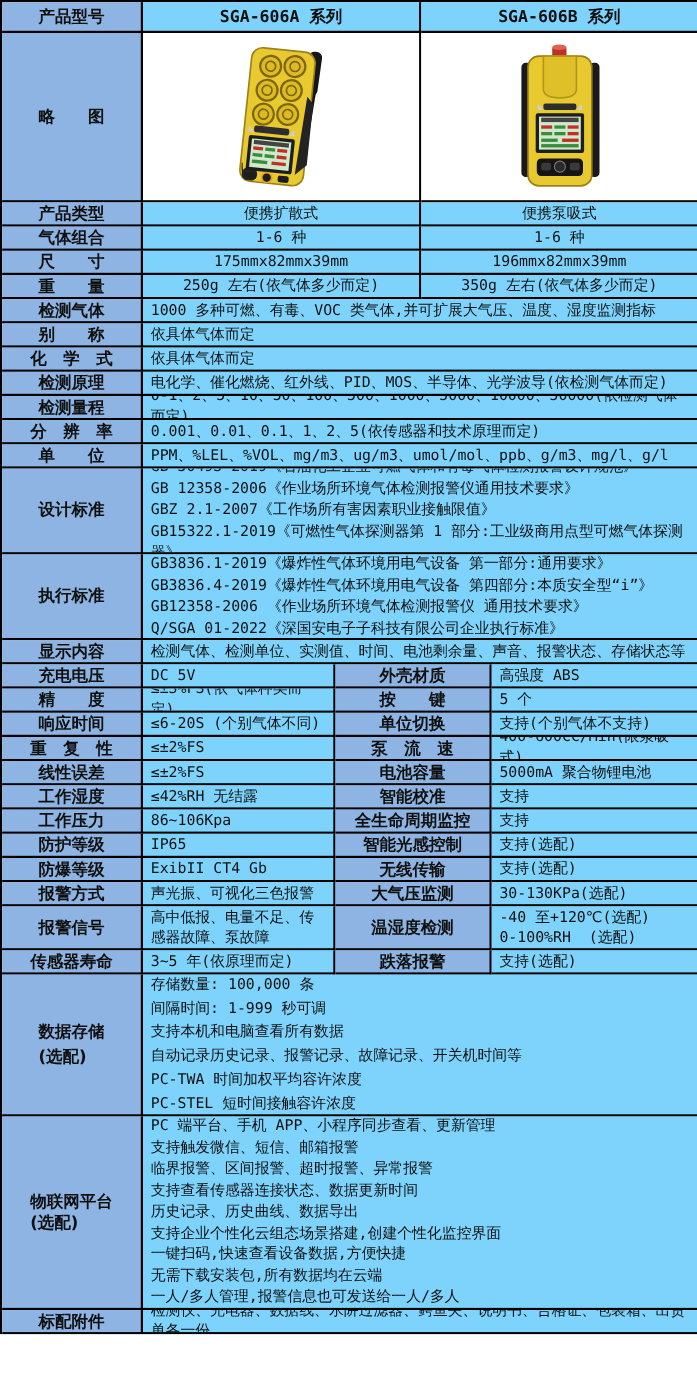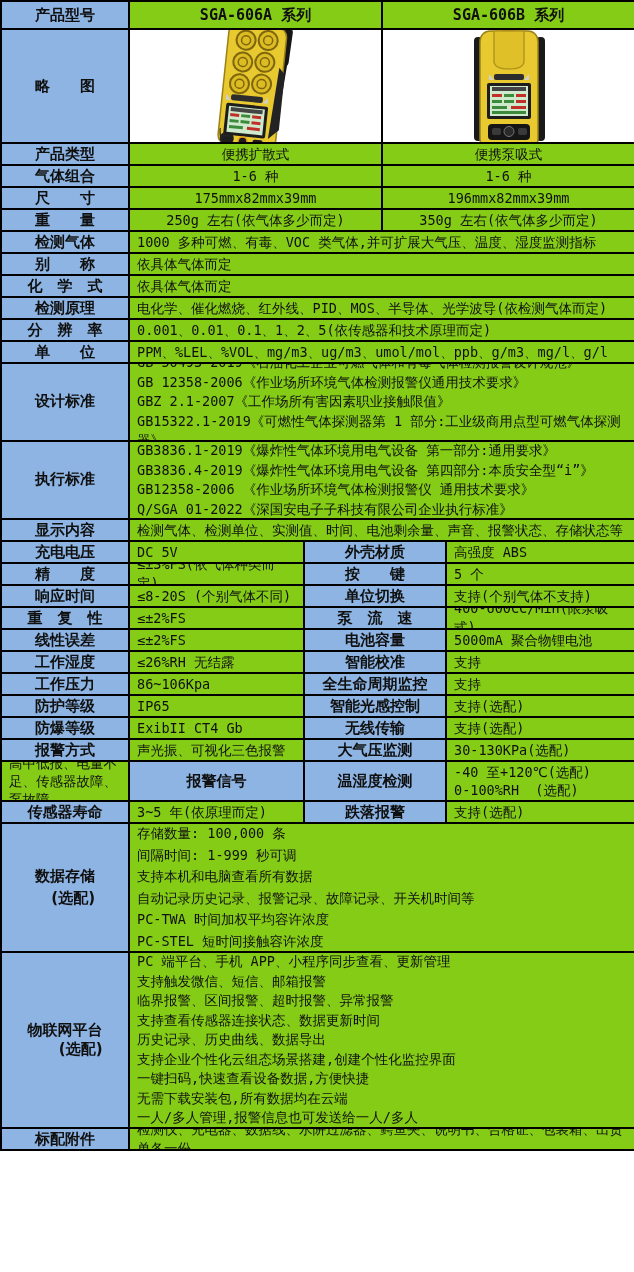--- a/index.html
+++ b/index.html
@@ -20,38 +20,38 @@
     border-bottom:2px solid #000;
     box-sizing:border-box;
     display:flex;
     align-items:center;
     white-space:pre-wrap;
     overflow:hidden;
   }
   .label {
     background:#8DB4E2;
     justify-content:center;
-    text-align:right;
+    text-align:left;
     font-weight:bold;
     font-size:15px;
     line-height:18px;
   }
   .value {
-    background:#84cc16;
+    background:#7dd3fc;
     font-size:13.5px;
     font-family:"DejaVu Sans Mono","DejaVu Sans",sans-serif;
     padding:0 7px;
     line-height:19px;
   }
   .hdr   { font-weight:bold; font-size:15px; justify-content:center; text-align:center; }
   .center{ justify-content:center; text-align:center; padding:0 4px; }
   .white { background:#ffffff; justify-content:center; }
   .h-single { height:22px; }
   .h-header { height:28px; }
-  .h-sketch { height:114px; }
+  .h-sketch { height:154px; }
   .h-std    { height:78px; line-height:19.5px; align-items:center; }
   .h-alarm  { height:40px; line-height:18px; }
   .h-block6 { height:129px; line-height:21.5px; }
   .h-block9 { height:176px; line-height:19.5px; }
 </style>
 </head>
 <body>
 
 <div class="spec-table">
 
@@ -189,20 +189,24 @@
   </div>
   <div class="row r2 h-single">
     <div class="cell label">化　学　式</div>
     <div class="cell value">依具体气体而定</div>
   </div>
   <div class="row r2 h-single">
     <div class="cell label">检测原理</div>
     <div class="cell value">电化学、催化燃烧、红外线、PID、MOS、半导体、光学波导(依检测气体而定)</div>
   </div>
   <div class="row r2 h-single">
+    <div class="cell label">检测量程</div>
+    <div class="cell value">0-1、2、5、10、50、100、500、1000、5000、10000、50000(依检测气体而定)</div>
+  </div>
+  <div class="row r2 h-single">
     <div class="cell label">分　辨　率</div>
     <div class="cell value">0.001、0.01、0.1、1、2、5(依传感器和技术原理而定)</div>
   </div>
   <div class="row r2 h-single">
     <div class="cell label">单　　位</div>
     <div class="cell value">PPM、%LEL、%VOL、mg/m3、ug/m3、umol/mol、ppb、g/m3、mg/l、g/l</div>
   </div>
 
   <div class="row r2">
     <div class="cell label h-std">设计标准</div>
@@ -231,39 +235,39 @@
     <div class="cell value">高强度 ABS</div>
   </div>
   <div class="row r4 h-single">
     <div class="cell label">精　　度</div>
     <div class="cell value">≤±3%FS(依气体种类而定)</div>
     <div class="cell label">按　　键</div>
     <div class="cell value">5 个</div>
   </div>
   <div class="row r4 h-single">
     <div class="cell label">响应时间</div>
-    <div class="cell value">≤8-20S (个别气体不同)</div>
+    <div class="cell value">≤6-20S (个别气体不同)</div>
     <div class="cell label">单位切换</div>
     <div class="cell value">支持(个别气体不支持)</div>
   </div>
   <div class="row r4 h-single">
     <div class="cell label">重　复　性</div>
     <div class="cell value">≤±2%FS</div>
     <div class="cell label">泵　流　速</div>
     <div class="cell value">400-600CC/Min(限泵吸式)</div>
   </div>
   <div class="row r4 h-single">
     <div class="cell label">线性误差</div>
     <div class="cell value">≤±2%FS</div>
     <div class="cell label">电池容量</div>
     <div class="cell value">5000mA 聚合物锂电池</div>
   </div>
   <div class="row r4 h-single">
     <div class="cell label">工作湿度</div>
-    <div class="cell value">≤26%RH 无结露</div>
+    <div class="cell value">≤42%RH 无结露</div>
     <div class="cell label">智能校准</div>
     <div class="cell value">支持</div>
   </div>
   <div class="row r4 h-single">
     <div class="cell label">工作压力</div>
     <div class="cell value">86~106Kpa</div>
     <div class="cell label">全生命周期监控</div>
     <div class="cell value">支持</div>
   </div>
   <div class="row r4 h-single">
@@ -278,22 +282,22 @@
     <div class="cell label">无线传输</div>
     <div class="cell value">支持(选配)</div>
   </div>
   <div class="row r4 h-single">
     <div class="cell label">报警方式</div>
     <div class="cell value">声光振、可视化三色报警</div>
     <div class="cell label">大气压监测</div>
     <div class="cell value">30-130KPa(选配)</div>
   </div>
   <div class="row r4 h-alarm">
+    <div class="cell label h-alarm">报警信号</div>
     <div class="cell value h-alarm">高中低报、电量不足、传感器故障、泵故障</div>
-    <div class="cell label h-alarm">报警信号</div>
     <div class="cell label h-alarm">温湿度检测</div>
     <div class="cell value h-alarm">-40 至+120℃(选配)
 0-100%RH  (选配)</div>
   </div>
   <div class="row r4 h-single">
     <div class="cell label">传感器寿命</div>
     <div class="cell value">3~5 年(依原理而定)</div>
     <div class="cell label">跌落报警</div>
     <div class="cell value">支持(选配)</div>
   </div>

